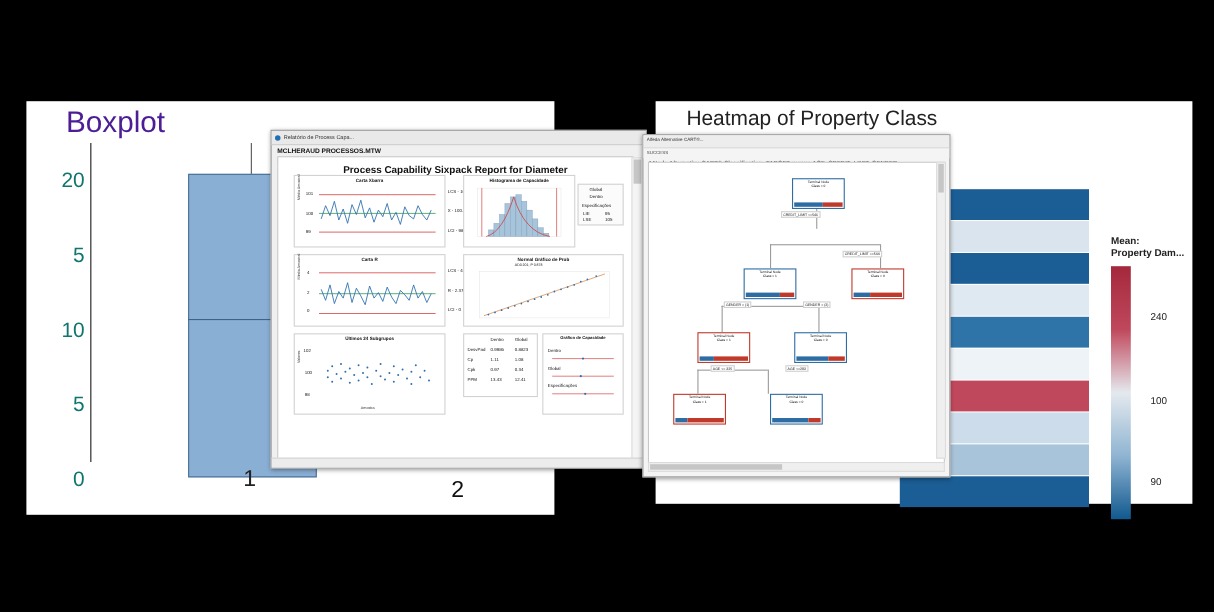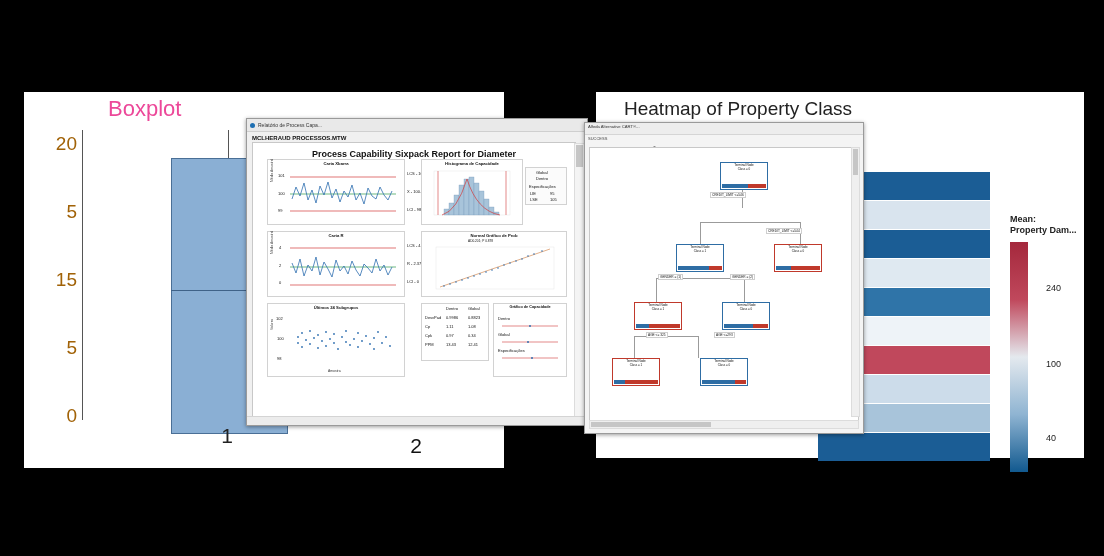--- a/index.html
+++ b/index.html
@@ -3,26 +3,26 @@
 <meta charset="utf-8">
 <style>
   html,body{margin:0;padding:0;background:#000;}
   body{width:1104px;height:556px;position:relative;overflow:hidden;
        font-family:"Liberation Sans",sans-serif;}
 
   .panel{position:absolute;background:#fff;}
 
   
   #boxplot-panel{left:24px;top:92px;width:480px;height:376px;}
-  #boxplot-title{position:absolute;left:36px;top:4px;font-size:22px;color:#ec4899;margin-left:48px;}
+  #boxplot-title{position:absolute;left:36px;top:4px;font-size:27px;color:#4c1d95;}
   #boxplot-plot{position:absolute;left:58px;top:38px;width:290px;height:290px;
       border-left:1px solid #555;border-bottom:0;}
   .axis-line{position:absolute;background:#555;}
-  .ytick{position:absolute;right:100%;margin-right:6px;font-size:19px;color:#a16207;
-      transform:translateY(-50%);white-space:nowrap;}
+  .ytick{position:absolute;right:100%;margin-right:6px;font-size:19px;color:#0f766e;
+      transform:translateY(-50%);white-space:nowrap;margin-top:21px;}
   .box-rect{position:absolute;background:#8aafd4;border:1px solid #4a6f96;}
   .box-median{position:absolute;height:1px;background:#3f6288;}
   .whisker{position:absolute;width:1px;background:#555;}
   #xlabel-1{position:absolute;left:58px;top:332px;width:290px;text-align:center;
       font-size:21px;color:#222;}
 
   
   #heatmap-panel{left:596px;top:92px;width:488px;height:366px;}
   #heatmap-title{position:absolute;left:28px;top:6px;font-size:19px;color:#222;white-space:nowrap;}
   #heatmap-col-label{position:absolute;left:224px;top:64px;font-size:11px;color:#222;font-weight:bold;}
@@ -84,21 +84,21 @@
 <body>
 
 <div class="panel" id="boxplot-panel">
   <div id="boxplot-title">Boxplot</div>
 
   <div id="boxplot-plot">
     <div class="axis-line" style="left:-1px;top:0;width:1px;height:290px;"></div>
 
     <div class="ytick" style="top:14px;">20</div>
     <div class="ytick" style="top:82px;">5</div>
-    <div class="ytick" style="top:150px;">15</div>
+    <div class="ytick" style="top:150px;">10</div>
     <div class="ytick" style="top:218px;">5</div>
     <div class="ytick" style="top:286px;">0</div>
 
     <div class="whisker" style="left:145px;top:0;height:290px;"></div>
     <div class="box-rect" style="left:88px;top:28px;width:115px;height:274px;"></div>
     <div class="box-median" style="left:88px;top:160px;width:115px;"></div>
   </div>
 
   <div id="xlabel-1">1</div>
 </div>
@@ -119,21 +119,21 @@
     <div class="hm-cell" style="top:232px;height:28px;background:#a8c4da;"></div>
     <div class="hm-cell" style="top:261px;height:28px;background:#1b5d95;"></div>
   </div>
 
   <div id="legend-title" style="white-space:pre-line">Mean:
 Property Dam...</div>
   <div id="legend-bar" style="background:linear-gradient(#a4283c,#c0485c,#e4e9ee,#8fb4d2,#11598f);"></div>
   <div style="position:absolute;left:414px;top:150px;width:90px;height:230px;">
     <div class="legend-tick" style="top:46px;">240</div>
     <div class="legend-tick" style="top:122px;">100</div>
-    <div class="legend-tick" style="top:196px;">40</div>
+    <div class="legend-tick" style="top:196px;">90</div>
   </div>
 </div>
 
 <div class="panel" id="minitab-window">
   <div id="minitab-titlebar">
     <span class="tb-dot"></span>
     <span>Relatório de Process Capa...</span>
   </div>
   <div id="minitab-subtitle">MCLHERAUD PROCESSOS.MTW</div>
   <div style="font-size:6.2px;font-weight:bold;color:#111;padding:0 5px 2px;">Process Capability Sixpack Report for Diameter</div>

